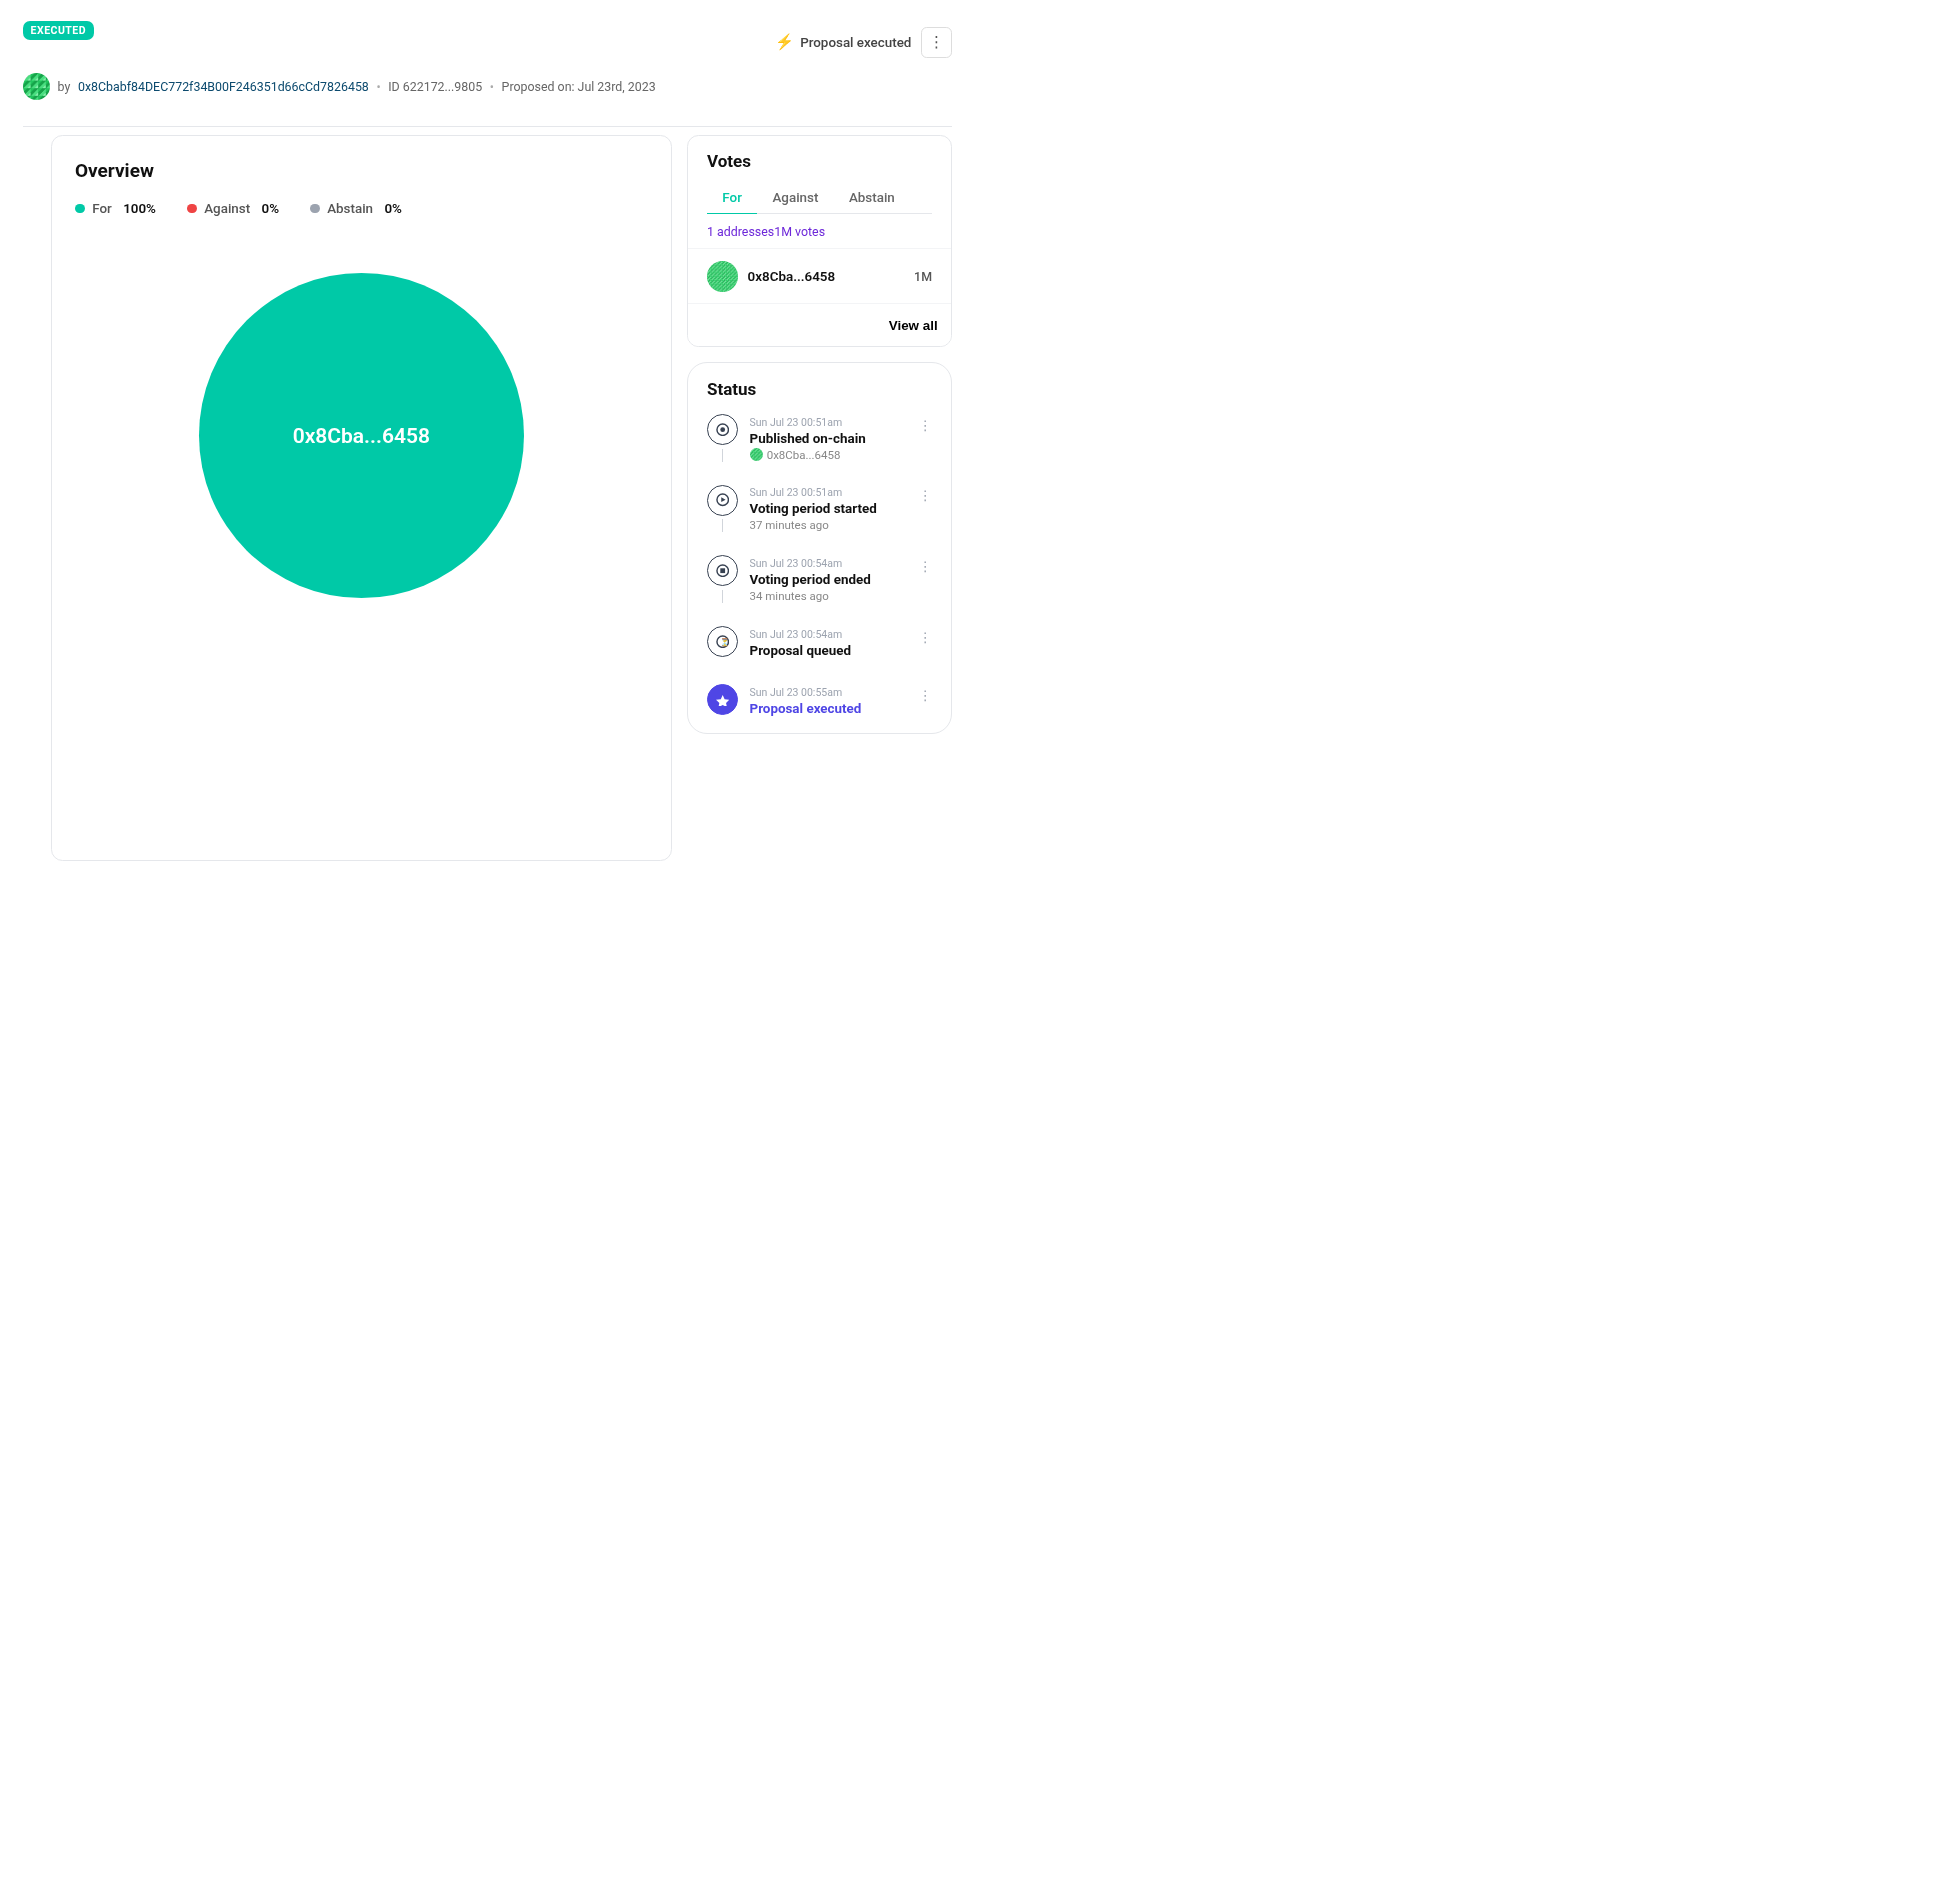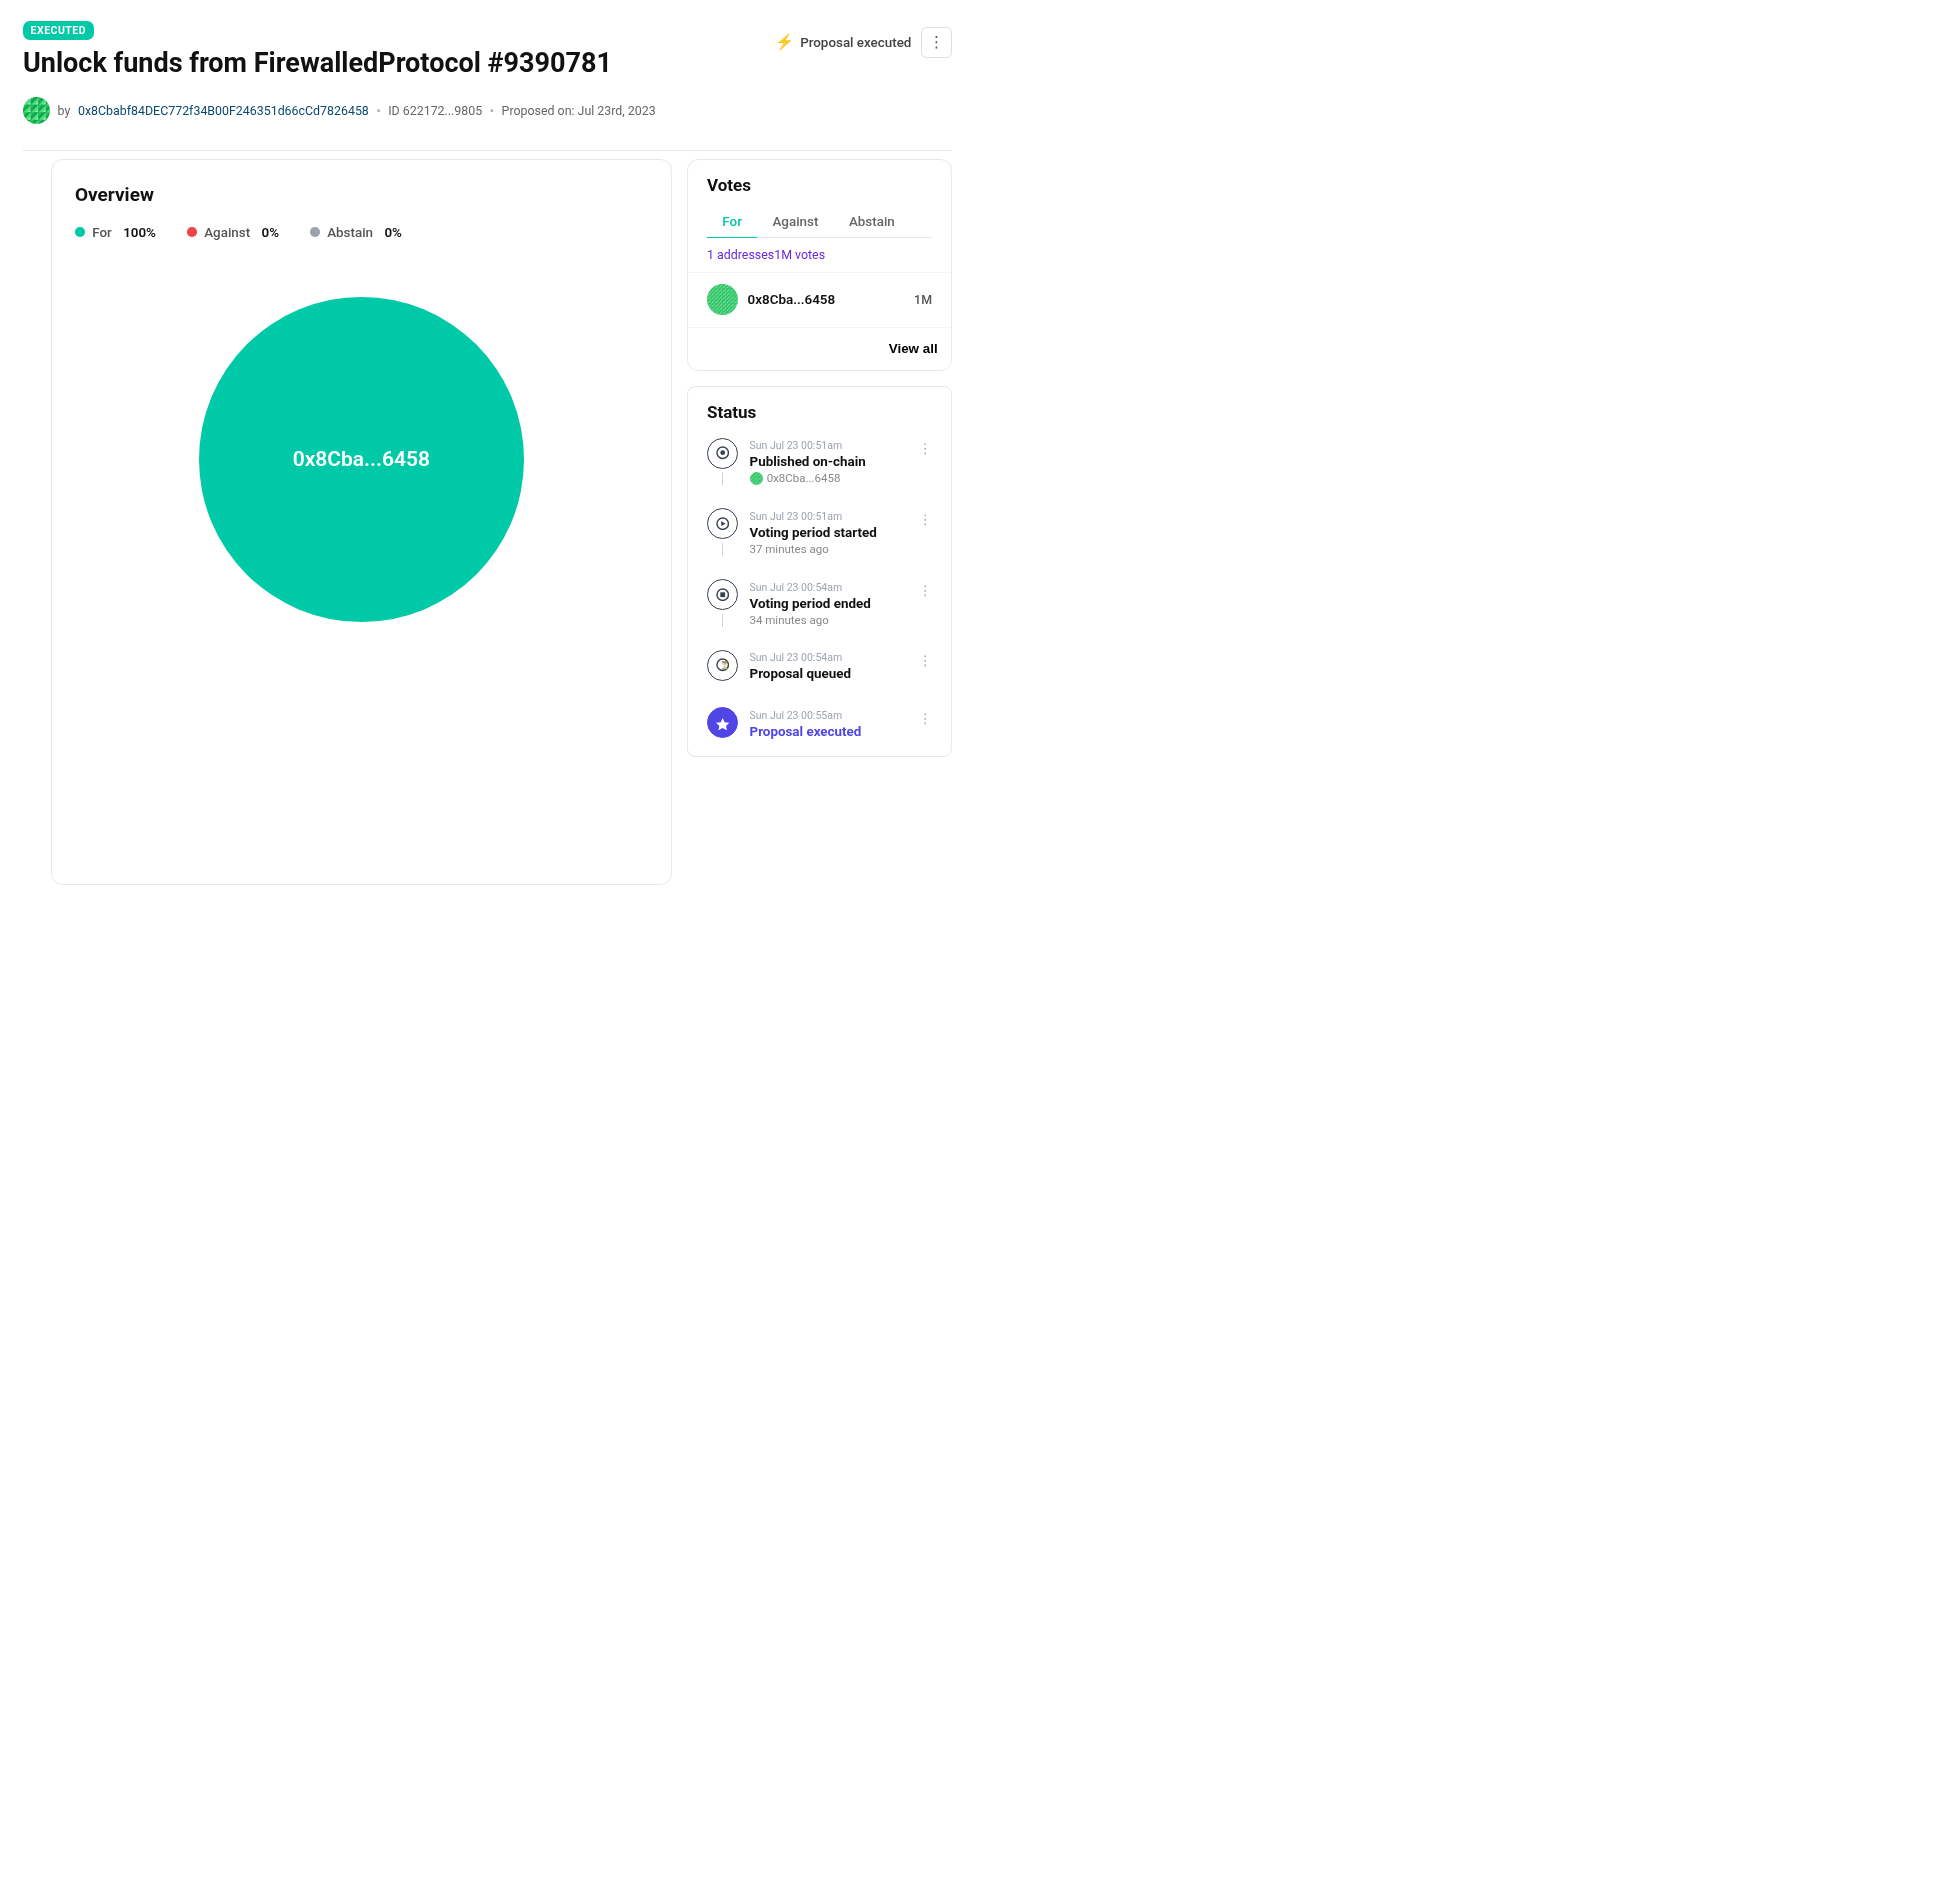--- a/index.html
+++ b/index.html
@@ -277,21 +277,21 @@
       font-weight: 600;
       color: #000000;
       background: #fff;
       border: none;
       cursor: pointer;
     }
 
     
     .status-card {
       border: 1px solid #e5e7eb;
-      border-radius: 8px;
+      border-radius: 20px;
       padding: 15.3px 19px;
     }
 
     .status-title {
       font-size: 17px;
       font-weight: 700;
       margin-bottom: 15.3px;
     }
 
     .timeline {
@@ -424,21 +424,20 @@
     }
   </style>
 </head>
 <body>
 
 <div class="page-wrapper">
 
   <div class="header-section">
     <div class="header-left">
       <div class="executed-badge">EXECUTED</div>
-      <h1 class="proposal-title">Unlock funds from FirewalledProtocol #9390781</h1>
     </div>
     <div class="header-right">
       <div class="proposal-status-label">
         <span class="status-bolt">⚡</span>
         <span>Proposal executed</span>
       </div>
       <button class="more-btn">
         <span>⋮</span>
       </button>
     </div>

